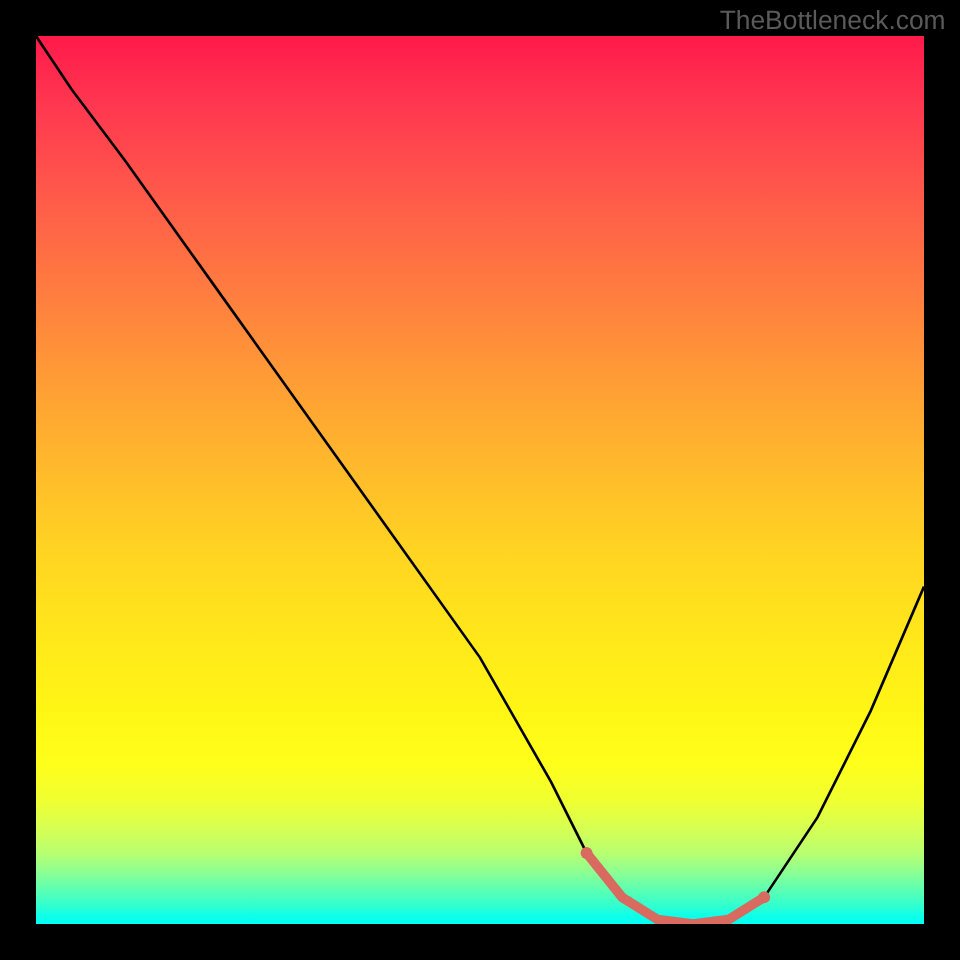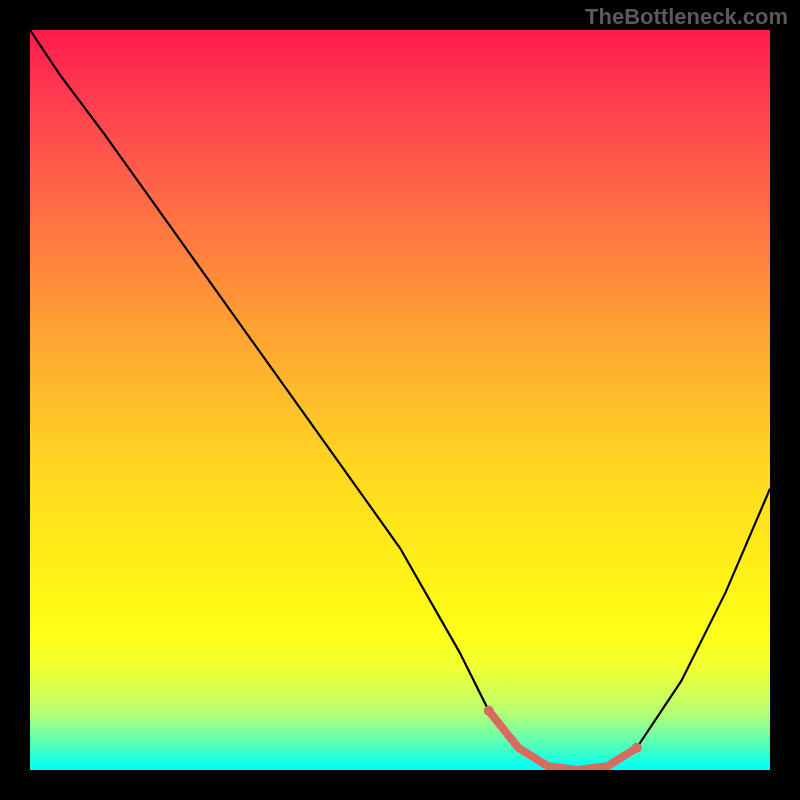--- a/index.html
+++ b/index.html
@@ -9,21 +9,21 @@
     background: #000;
     position: relative;
     font-family: Arial, sans-serif;
   }
   .watermark {
     position: absolute;
     top: 4px;
     right: 12px;
     color: #5a5a5a;
     font-size: 22px;
-    font-weight: 700;
+    font-weight: 400;
     z-index: 10;
   }
   .plot-area {
     position: absolute;
     left: 30px;
     top: 30px;
     width: 740px;
     height: 740px;
     overflow: hidden;
   }

